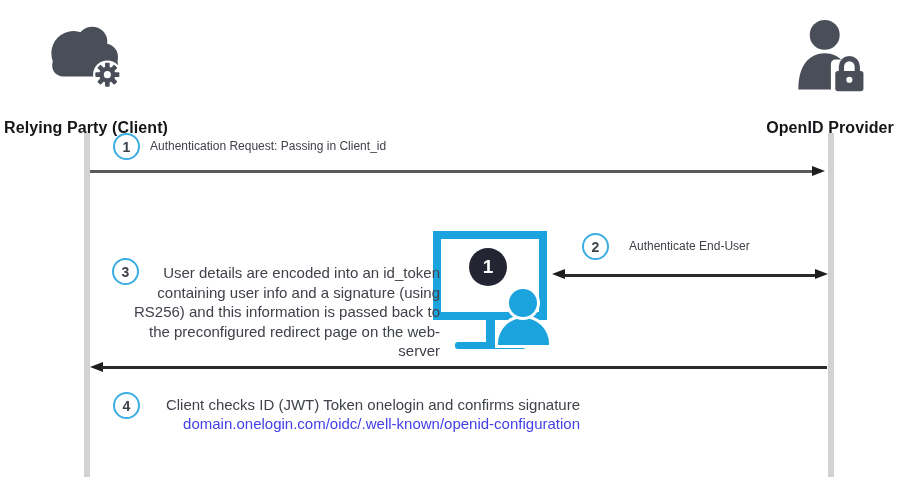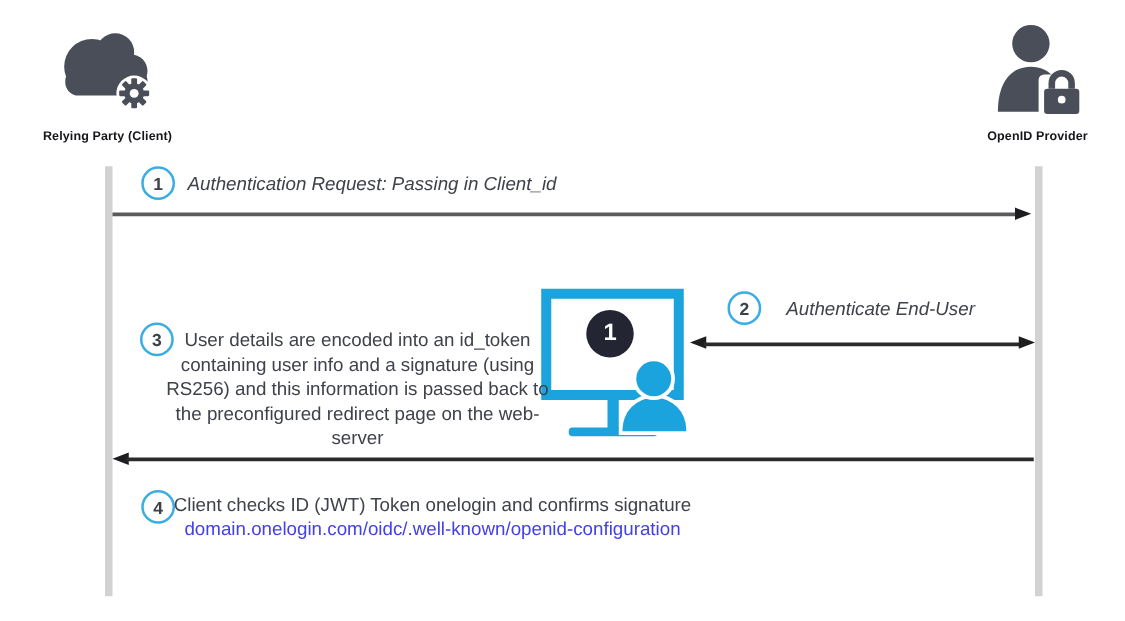--- a/index.html
+++ b/index.html
@@ -1,42 +1,42 @@
 <!DOCTYPE html>
 <html><head>
 <meta charset="utf-8">
 <style>
   html,body{margin:0;padding:0;background:#fff;}
   .canvas{position:relative;width:900px;height:497px;background:#fff;
           font-family:"Liberation Sans",sans-serif;overflow:hidden;}
   .actor{position:absolute;width:170px;text-align:center;}
-  .actor-label{font-weight:bold;font-size:10px;color:#15161a;margin-top:3px;letter-spacing:.1px;}
+  .actor-label{font-weight:bold;font-size:16px;color:#15161a;margin-top:19px;letter-spacing:.1px;}
   .lifeline{position:absolute;width:6px;top:133px;height:344px;background:#d2d2d2;}
   .badge{position:absolute;width:27px;height:27px;border:2px solid #3aade2;border-radius:50%;
          display:flex;align-items:center;justify-content:center;background:#fff;
          font-size:14px;font-weight:bold;color:#3c4148;box-sizing:border-box;}
-  .step-text{position:absolute;font-size:15px;color:#3f424a;font-style:italic;}
+  .step-text{position:absolute;font-size:12px;color:#3f424a;}
   .hline{position:absolute;background:#5a5a5c;}
   .tri{position:absolute;width:0;height:0;border-top:5.5px solid transparent;border-bottom:5.5px solid transparent;}
   .tri-right{border-left:13px solid #1d1d1f;}
   .tri-left{border-right:13px solid #1d1d1f;}
   .user-label{position:absolute;left:429px;top:201px;width:120px;text-align:center;
               font-weight:bold;font-size:14px;color:#15161a;}
   .monitor-screen{position:absolute;left:433px;top:231px;width:114px;height:89px;
                   border:8px solid #1aa3dc;box-sizing:border-box;background:#fff;}
   .monitor-stand{position:absolute;left:486px;top:320px;width:9px;height:23px;background:#1aa3dc;}
   .monitor-base{position:absolute;left:455px;top:342px;width:71px;height:7px;background:#1aa3dc;border-radius:3px;}
   .user-badge{position:absolute;left:469px;top:248px;width:38px;height:38px;border-radius:50%;
               background:#232532;color:#fff;display:flex;align-items:center;justify-content:center;
               font-size:19px;font-weight:bold;}
   .person-head{position:absolute;left:509px;top:289px;width:28px;height:28px;border-radius:50%;
                background:#1aa3dc;box-shadow:0 0 0 3px #fff;}
   .person-body{position:absolute;left:498px;top:318px;width:51px;height:27px;
                border-radius:26px 26px 0 0;background:#1aa3dc;box-shadow:0 0 0 3px #fff;}
-  .center-block{position:absolute;text-align:center;font-size:15px;color:#3f424a;}
+  .center-block{position:absolute;text-align:right;font-size:15px;color:#3f424a;}
   .lh3{line-height:19.5px;}
   .lh4{line-height:19px;}
   .link-line{color:#4340e8;}
   .it{}
 </style>
 </head>
 <body>
 
 <div class="canvas">
 

